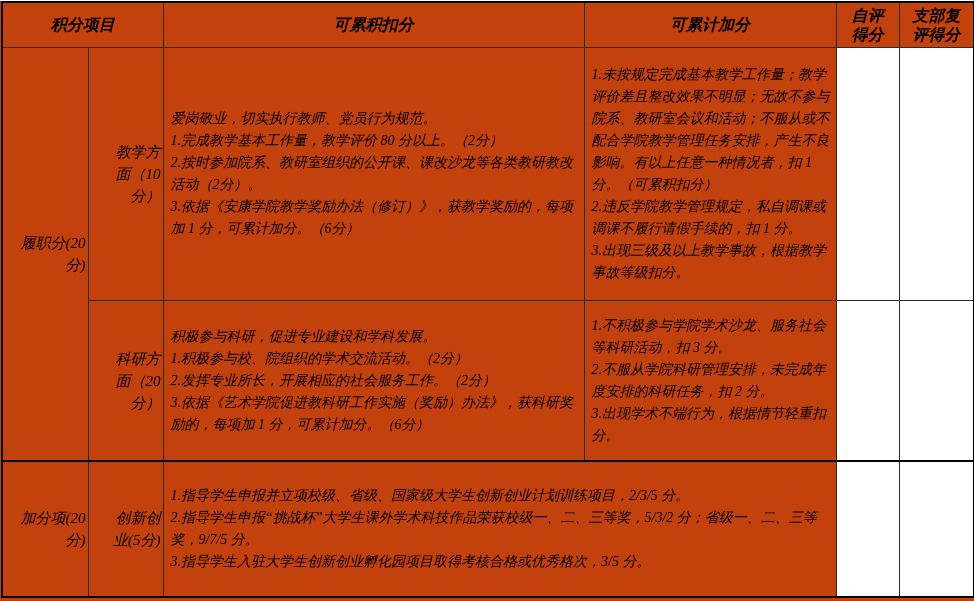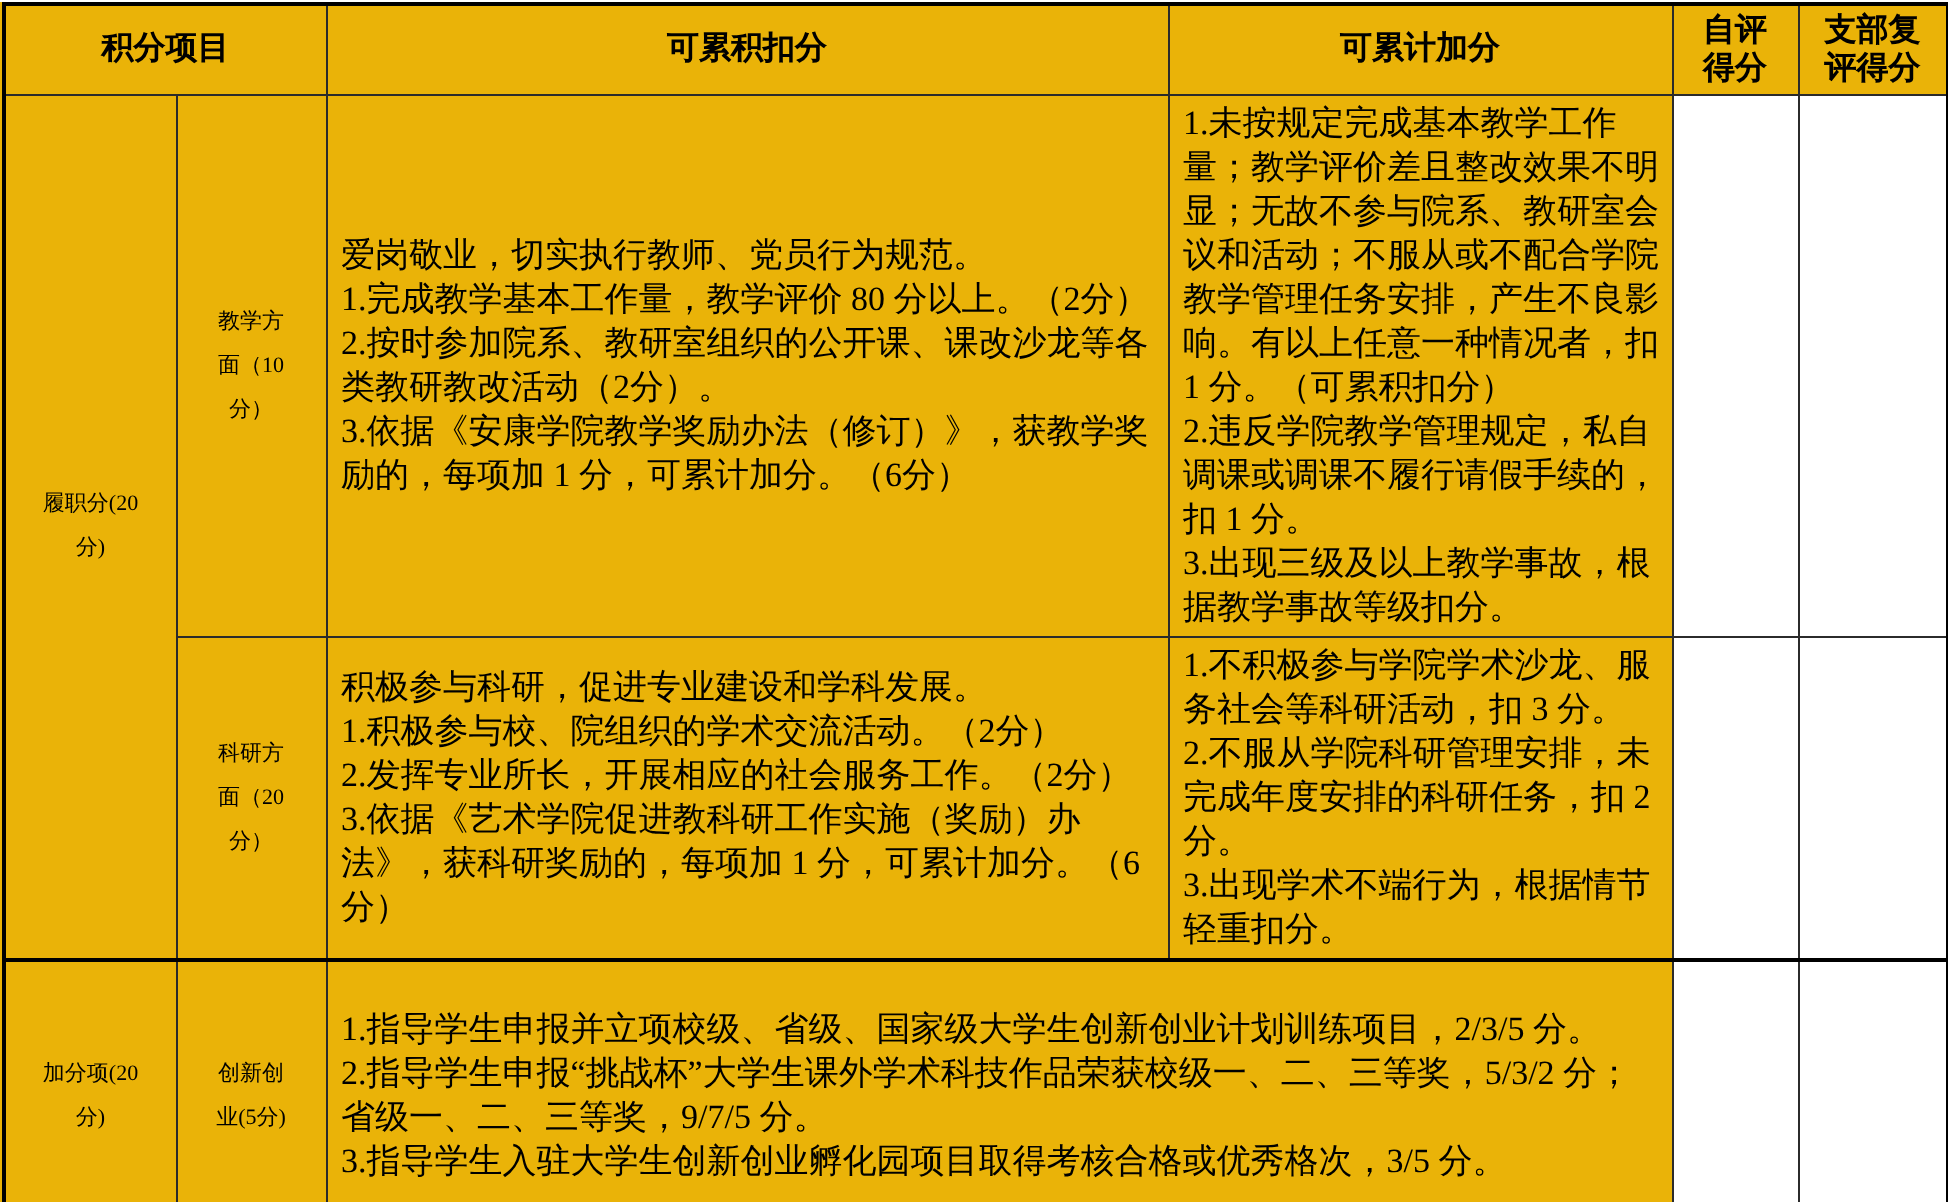--- a/index.html
+++ b/index.html
@@ -7,21 +7,22 @@
     padding: 0;
     background: #ffffff;
     width: 974px;
     height: 601px;
     overflow: hidden;
   }
   .page {
     width: 974px;
     height: 601px;
     box-sizing: border-box;
-    background: #eab308;
+    background: #c2410c;
+    font-style: italic;
   }
   table.eval {
     border-collapse: collapse;
     table-layout: fixed;
     width: 972px;
     height: 597px;
     margin: 1px;
     font-family: "Liberation Serif", "DejaVu Serif", serif;
     color: #000;
     border: 2px solid #000;
@@ -35,29 +36,29 @@
   }
   table.eval th {
     font-size: 16px;
     font-weight: bold;
     text-align: center;
     line-height: 19px;
     white-space: pre-wrap;
     padding: 1px;
   }
   td.cat {
-    text-align: center;
-    font-size: 11px;
+    text-align: right;
+    font-size: 15px;
     line-height: 22px;
     white-space: pre-wrap;
     padding: 2px;
   }
   td.txt {
     text-align: left;
-    font-size: 17px;
+    font-size: 14px;
     line-height: 22px;
     white-space: pre-wrap;
     padding: 3px 4px 3px 7px;
   }
   td.score {
     background: #fff;
   }
   tr.h-header { height: 45px; }
   tr.r1 { height: 253px; }
   tr.r2 { height: 159px; }

